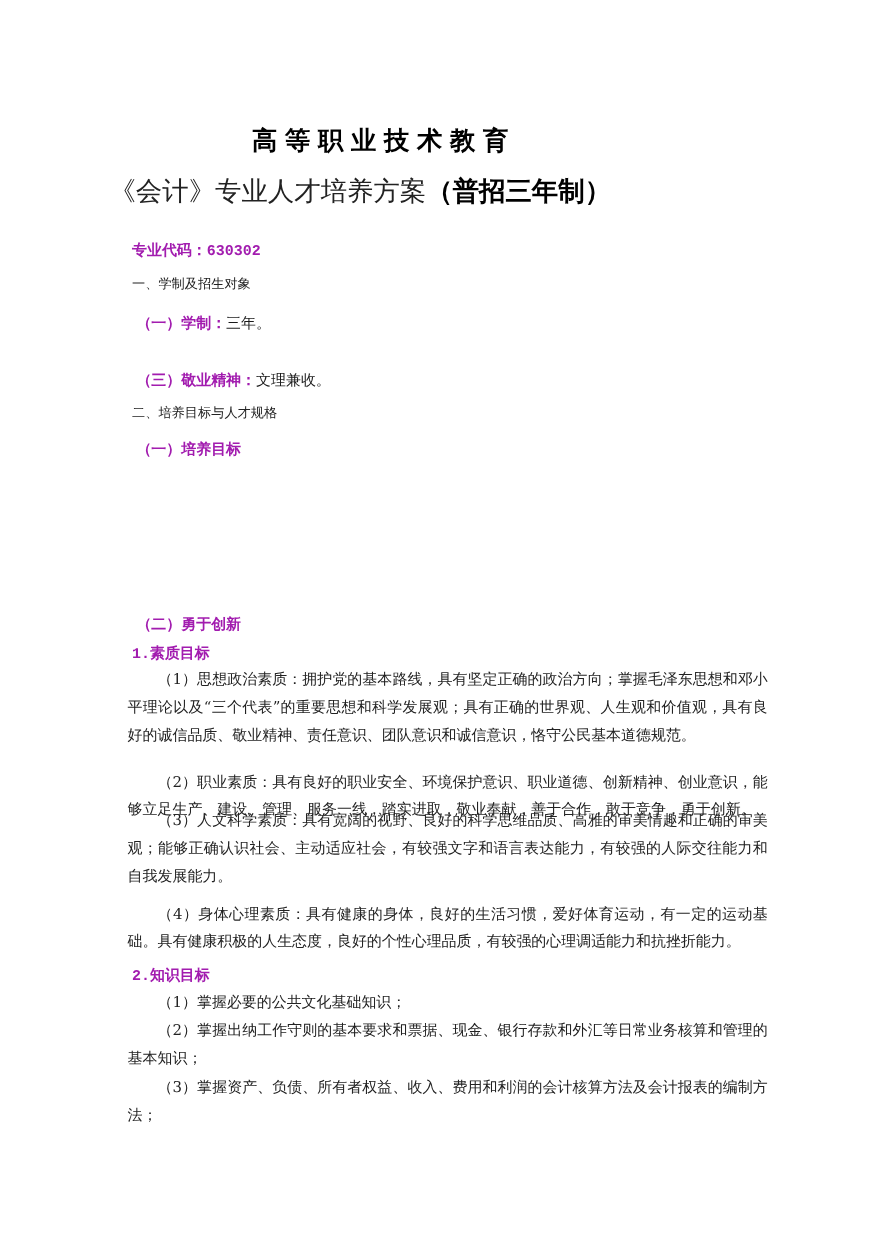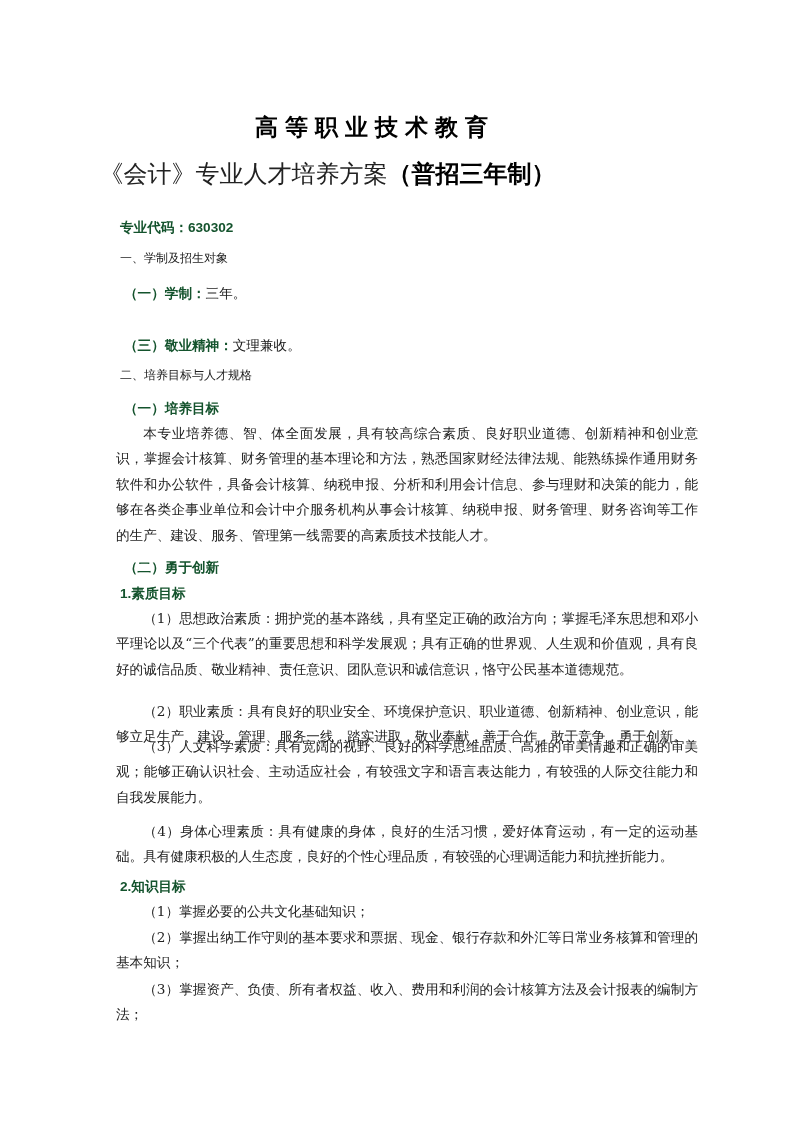--- a/index.html
+++ b/index.html
@@ -1,26 +1,26 @@
 <!DOCTYPE html>
 <html><head>
 <meta charset="utf-8">
 <style>
   html, body { margin:0; padding:0; background:#ffffff; }
   body { width:793px; height:1122px; position:relative; overflow:hidden;
          font-family:"DejaVu Serif","Liberation Serif",serif; color:#1a1a1a; }
   .page { position:absolute; left:0; top:0; width:793px; height:1122px; }
   .title1 { position:absolute; left:0; width:698px; top:112px; text-align:center;
             font-family:"DejaVu Sans","Liberation Sans",sans-serif; font-weight:bold;
-            font-size:23px; letter-spacing:7px; color:#000;margin-left:26px; }
+            font-size:23px; letter-spacing:7px; color:#000; }
   .title2 { position:absolute; left:0; width:655px; top:158px; text-align:center;
             font-size:24px; color:#222; }
   .title2 .bold { font-family:"DejaVu Sans","Liberation Sans",sans-serif; font-weight:bold; color:#000; }
   .line { position:absolute; white-space:nowrap; font-size:13.6px; }
-  .b { font-family:Liberation Sans, sans-serif; font-weight:bold; color:#14532d; }
+  .b { font-family:Liberation Mono, monospace; font-weight:bold; color:#a21caf; }
   .h1 { font-size:12px; color:#222; font-family:"DejaVu Sans","Liberation Sans",sans-serif; }
   .para { position:absolute; left:116px; width:582px; font-size:13.6px; line-height:25.4px;
           text-align:justify; text-indent:2em; color:#222; }
 </style>
 </head>
 <body>
 
 <div class="page">
 
   <div class="title1">高等职业技术教育</div>
@@ -39,21 +39,20 @@
     <span class="b">（一）学制：</span><span>三年。</span>
   </div>
   <div class="line" style="left:124px;top:337px;">
     <span class="b">（三）敬业精神：</span><span>文理兼收。</span>
   </div>
 
   <div class="line h1" style="left:120px;top:367px;">二、培养目标与人才规格</div>
 
   <div class="line b" style="left:124px;top:400px;">（一）培养目标</div>
 
-  <div class="para" style="top:421px;">本专业培养德、智、体全面发展，具有较高综合素质、良好职业道德、创新精神和创业意识，掌握会计核算、财务管理的基本理论和方法，熟悉国家财经法律法规、能熟练操作通用财务软件和办公软件，具备会计核算、纳税申报、分析和利用会计信息、参与理财和决策的能力，能够在各类企事业单位和会计中介服务机构从事会计核算、纳税申报、财务管理、财务咨询等工作的生产、建设、服务、管理第一线需要的高素质技术技能人才。</div>
 
   <div class="line b" style="left:124px;top:559px;">（二）勇于创新</div>
 
   <div class="line b" style="left:120px;top:585px;">1.素质目标</div>
 
   <div class="para" style="top:606px;">（1）思想政治素质：拥护党的基本路线，具有坚定正确的政治方向；掌握毛泽东思想和邓小平理论以及“三个代表”的重要思想和科学发展观；具有正确的世界观、人生观和价值观，具有良好的诚信品质、敬业精神、责任意识、团队意识和诚信意识，恪守公民基本道德规范。</div>
   <div class="para" style="top:667px;margin-top:32px;">（2）职业素质：具有良好的职业安全、环境保护意识、职业道德、创新精神、创业意识，能够立足生产、建设、管理、服务一线，踏实进取，敬业奉献，善于合作，敢于竞争，勇于创新。</div>
   <div class="para" style="top:734px;">（3）人文科学素质：具有宽阔的视野、良好的科学思维品质、高雅的审美情趣和正确的审美观；能够正确认识社会、主动适应社会，有较强文字和语言表达能力，有较强的人际交往能力和自我发展能力。</div>
   <div class="para" style="top:819px;">（4）身体心理素质：具有健康的身体，良好的生活习惯，爱好体育运动，有一定的运动基础。具有健康积极的人生态度，良好的个性心理品质，有较强的心理调适能力和抗挫折能力。</div>
 

